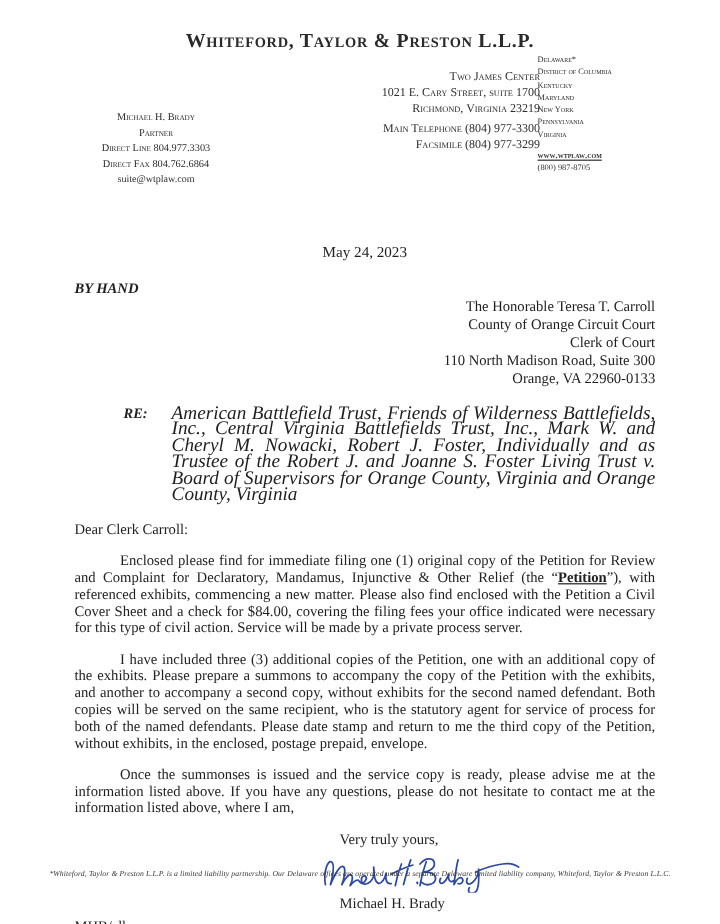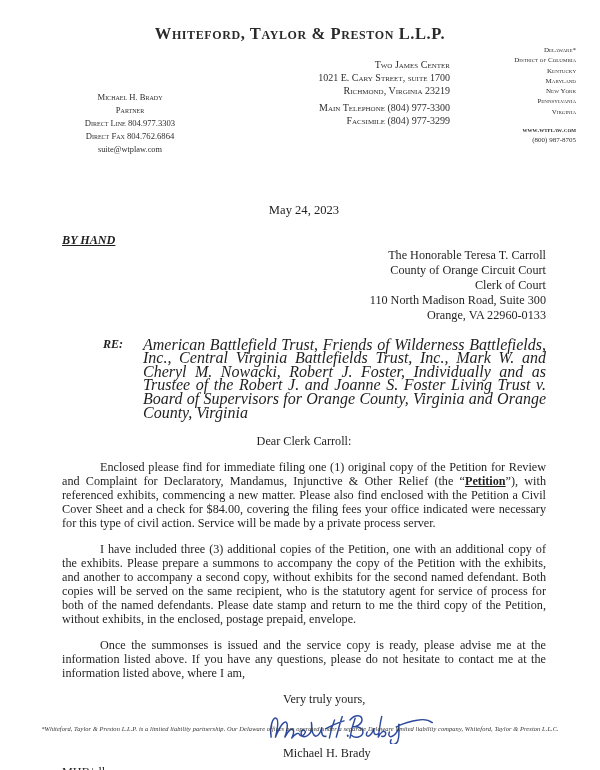--- a/index.html
+++ b/index.html
@@ -25,44 +25,44 @@
     font-size:10px;line-height:13px;color:#2d2d2d;
   }
   .lh-center .gap{height:4px;}
   .lh-left{
     position:absolute;top:91px;left:40px;width:180px;
     text-align:center;font-variant:small-caps;
     font-size:8.6px;line-height:13px;color:#2d2d2d;
   }
   .lh-left .email{font-variant:normal;font-size:8.4px;}
   .lh-right{
-    position:absolute;top:45px;left:436px;width:140px;
-    text-align:right;font-variant:small-caps;
+    position:absolute;top:45px;left:448px;width:140px;
+    text-align:left;font-variant:small-caps;
     font-size:7px;line-height:10.3px;color:#2d2d2d;
   }
   .lh-right .gap{height:8px;}
-  .lh-right .site{font-weight:600;}
+  .lh-right .site{text-decoration:underline;font-weight:600;}
   
   .content{
     position:absolute;top:155px;left:62px;width:484px;
     font-size:12.2px;line-height:1.16;color:#1f1f1f;margin-top:48px;
   }
   .date{text-align:center;margin-bottom:15px;font-size:12.6px;}
   .by-hand{
-    font-weight:bold;font-style:italic;text-decoration:underline;
+    font-weight:bold;font-style:italic;
     line-height:15px;
   }
   .recipient div{line-height:15px;text-align:right;}
   .re-block{display:flex;margin-top:15px;margin-left:41px;}
   .re-label{width:40px;flex:0 0 40px;font-weight:bold;font-style:italic;font-size:12px;}
   .re-text{
     flex:1;font-weight:normal;font-style:italic;
     font-size:16px;line-height:13.6px;text-align:justify;
   }
-  .salutation{margin-top:15px;text-align:center;}
+  .salutation{margin-top:15px;}
   .para{
     margin-top:12px;text-indent:38px;
     text-align:justify;line-height:14px;
   }
   .term{font-weight:bold;text-decoration:underline;}
   .valediction{margin-top:12px;margin-left:221px;}
   .signature{margin-left:188px;margin-top:2px;height:36px;}
   .signer{margin-left:221px;margin-top:-2px;}
   .initials{margin-top:6px;line-height:13.5px;}
   .enclosures{line-height:13.5px;}

